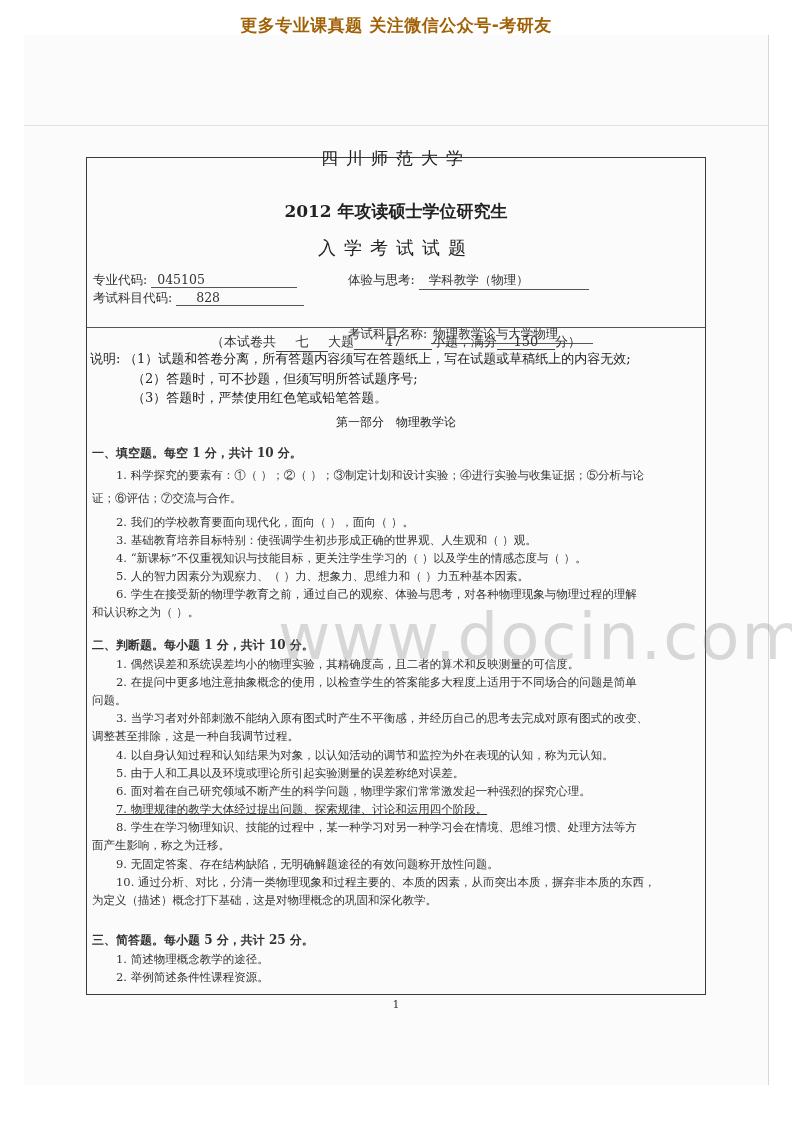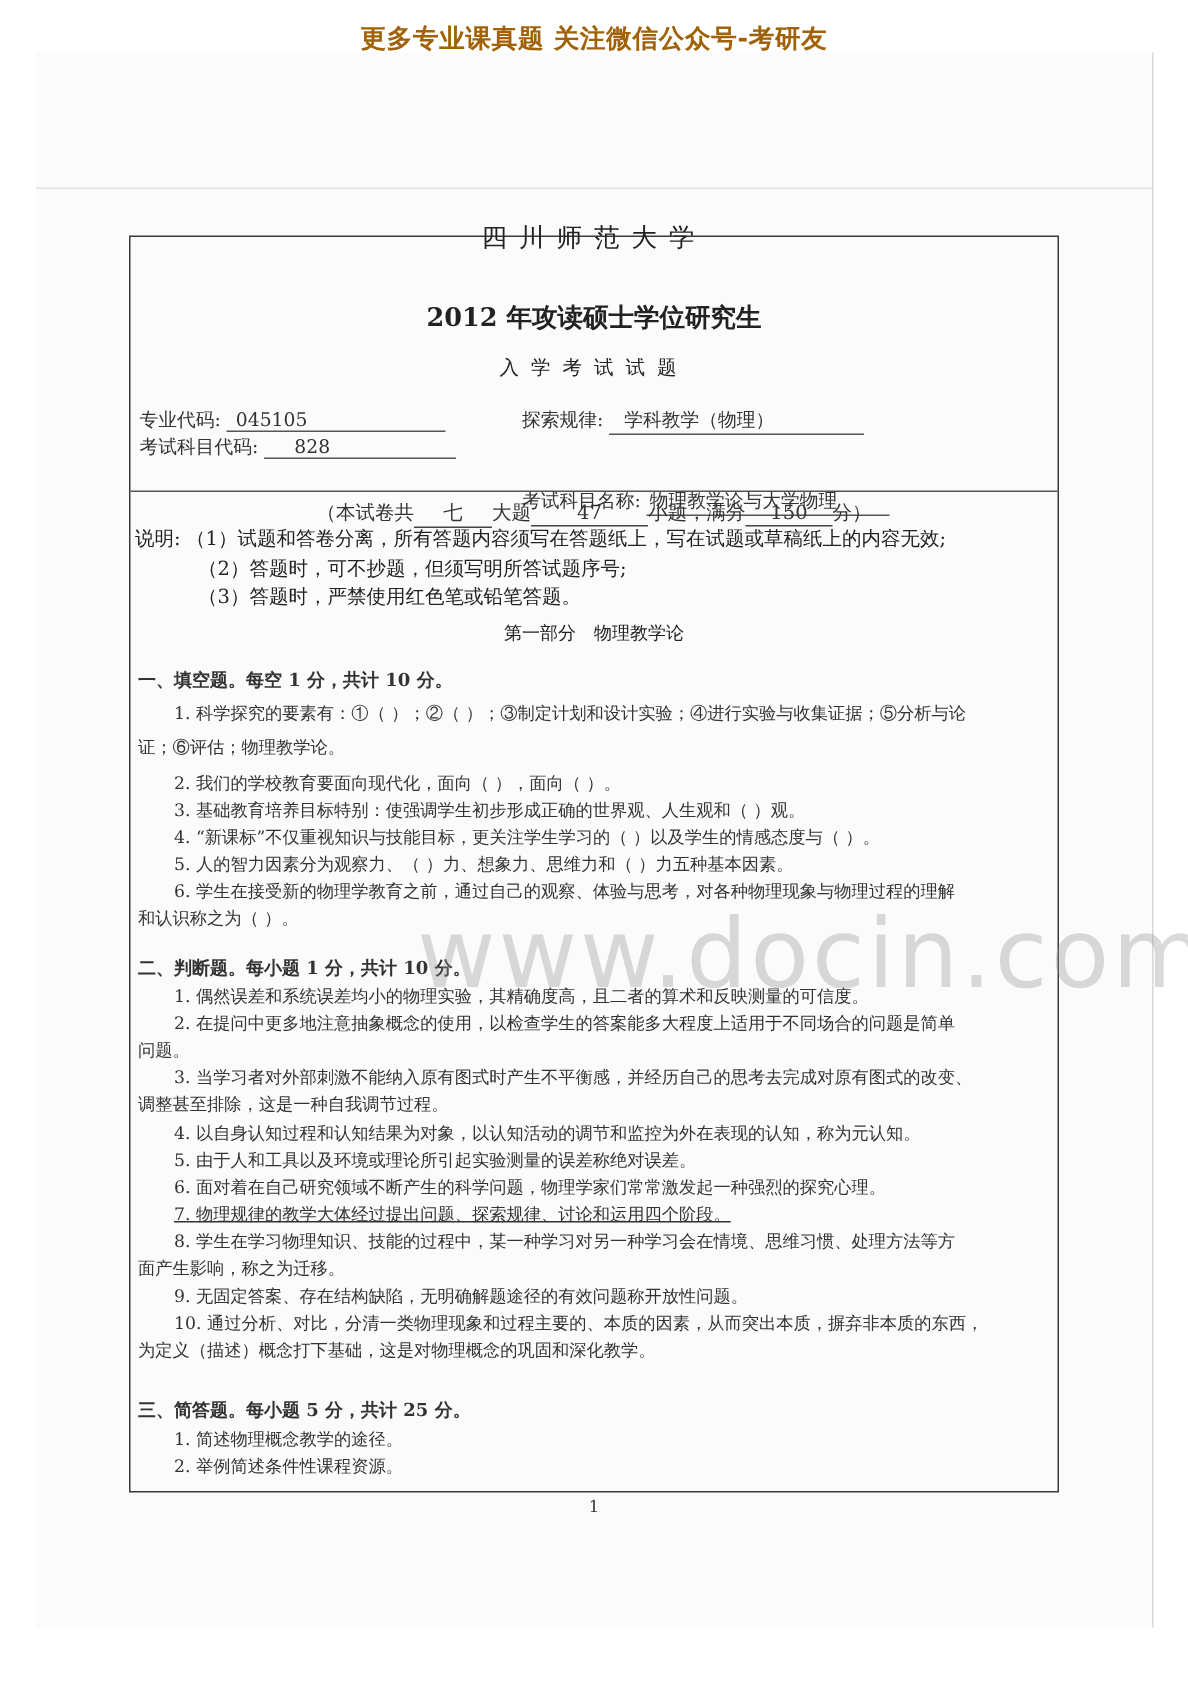--- a/index.html
+++ b/index.html
@@ -21,21 +21,21 @@
   }
   .box {
     position: absolute; left: 86px; top: 157px; width: 620px; height: 838px;
     border: 1.5px solid #3a3a3a; box-sizing: border-box;
   }
   .box .divider {
     position: absolute; left: 0; right: 0; top: 169px; height: 0; border-top: 1.5px solid #555;
   }
   .title-1 { position: absolute; top: 147px; left: 86px; width: 620px; text-align: center; font-size: 17px; letter-spacing: 8px; color: #222; }
   .title-2 { position: absolute; top: 200px; left: 86px; width: 620px; text-align: center; font-size: 17px; font-weight: bold; color: #222; }
-  .title-3 { position: absolute; top: 236px; left: 86px; width: 620px; text-align: center; font-size: 13px; letter-spacing: 8px; color: #222; }
+  .title-3 { position: absolute; top: 236px; left: 86px; width: 620px; text-align: center; font-size: 18px; letter-spacing: 8px; color: #222; }
   .meta-row { position: absolute; font-size: 12.5px; color: #333; }
   .meta-row .val { display: inline-block; border-bottom: 1px solid #555; text-align: left; padding-left: 6px; }
   .summary { position: absolute; top: 333px; left: 86px; width: 620px; text-align: center; font-size: 13px; color: #333; }
   .summary .u { display: inline-block; border-bottom: 1px solid #444; text-align: center; }
   .note { position: absolute; font-size: 13px; color: #222; }
   .part-title { position: absolute; top: 414px; left: 86px; width: 620px; text-align: center; font-size: 12px; color: #222; }
   .sec-head { position: absolute; left: 92px; font-size: 12px; font-weight: bold; color: #333; }
   .q { position: absolute; left: 92px; width: 600px; font-size: 11.5px; color: #333; line-height: 18px; }
   .q.indent { text-indent: 24px; }
   .pagenum { position: absolute; top: 998px; left: 0; width: 792px; text-align: center; font-size: 11px; color: #333; }
@@ -63,42 +63,42 @@
 
 <div class="meta-row" style="top:272px; left:93px;">
   <span>专业代码:</span>
   <span class="val" style="width:140px;">045105</span>
 </div>
 <div class="meta-row" style="top:290px; left:93px;">
   <span>考试科目代码:</span>
   <span class="val" style="width:108px; padding-left:20px;">828</span>
 </div>
 <div class="meta-row" style="top:272px; left:348px;">
-  <span>探索规律:</span>
+  <span>体验与思考:</span>
   <span class="val" style="width:160px; padding-left:10px;">学科教学（物理）</span>
 </div>
 <div class="meta-row" style="top:290px; left:348px;margin-top:36px;">
   <span>考试科目名称:</span>
   <span class="val" style="width:160px; padding-left:2px;">物理教学论与大学物理</span>
 </div>
 
 <div class="summary">
   <span>（本试卷共</span><span class="u" style="width:52px;">七</span><span>大题</span><span class="u" style="width:78px;">47</span><span>小题，满分</span><span class="u" style="width:58px;">150</span><span>分）</span>
 </div>
 
 <div class="note" style="top:350px; left:90px;text-align:right;">说明:</div>
 <div class="note" style="top:350px; left:124px;">（1）试题和答卷分离，所有答题内容须写在答题纸上，写在试题或草稿纸上的内容无效;</div>
 <div class="note" style="top:370px; left:132px;">（2）答题时，可不抄题，但须写明所答试题序号;</div>
 <div class="note" style="top:389px; left:132px;">（3）答题时，严禁使用红色笔或铅笔答题。</div>
 
 <div class="part-title">第一部分　物理教学论</div>
 
 <div class="sec-head" style="top:445px;">一、填空题。每空 1 分，共计 10 分。</div>
 <div class="q indent" style="top:466px;">1. 科学探究的要素有：①（ ）；②（ ）；③制定计划和设计实验；④进行实验与收集证据；⑤分析与论</div>
-<div class="q" style="top:489px;">证；⑥评估；物理教学论。</div>
+<div class="q" style="top:489px;">证；⑥评估；⑦交流与合作。</div>
 <div class="q indent" style="top:513px;">2. 我们的学校教育要面向现代化，面向（ ），面向（ ）。</div>
 <div class="q indent" style="top:531px;">3. 基础教育培养目标特别：使强调学生初步形成正确的世界观、人生观和（ ）观。</div>
 <div class="q indent" style="top:549px;">4. “新课标”不仅重视知识与技能目标，更关注学生学习的（ ）以及学生的情感态度与（ ）。</div>
 <div class="q indent" style="top:567px;">5. 人的智力因素分为观察力、（ ）力、想象力、思维力和（ ）力五种基本因素。</div>
 <div class="q indent" style="top:585px;">6. 学生在接受新的物理学教育之前，通过自己的观察、体验与思考，对各种物理现象与物理过程的理解</div>
 <div class="q" style="top:603px;">和认识称之为（ ）。</div>
 
 <div class="sec-head" style="top:637px;">二、判断题。每小题 1 分，共计 10 分。</div>
 <div class="q indent" style="top:655px;">1. 偶然误差和系统误差均小的物理实验，其精确度高，且二者的算术和反映测量的可信度。</div>
 <div class="q indent" style="top:673px;">2. 在提问中更多地注意抽象概念的使用，以检查学生的答案能多大程度上适用于不同场合的问题是简单</div>

